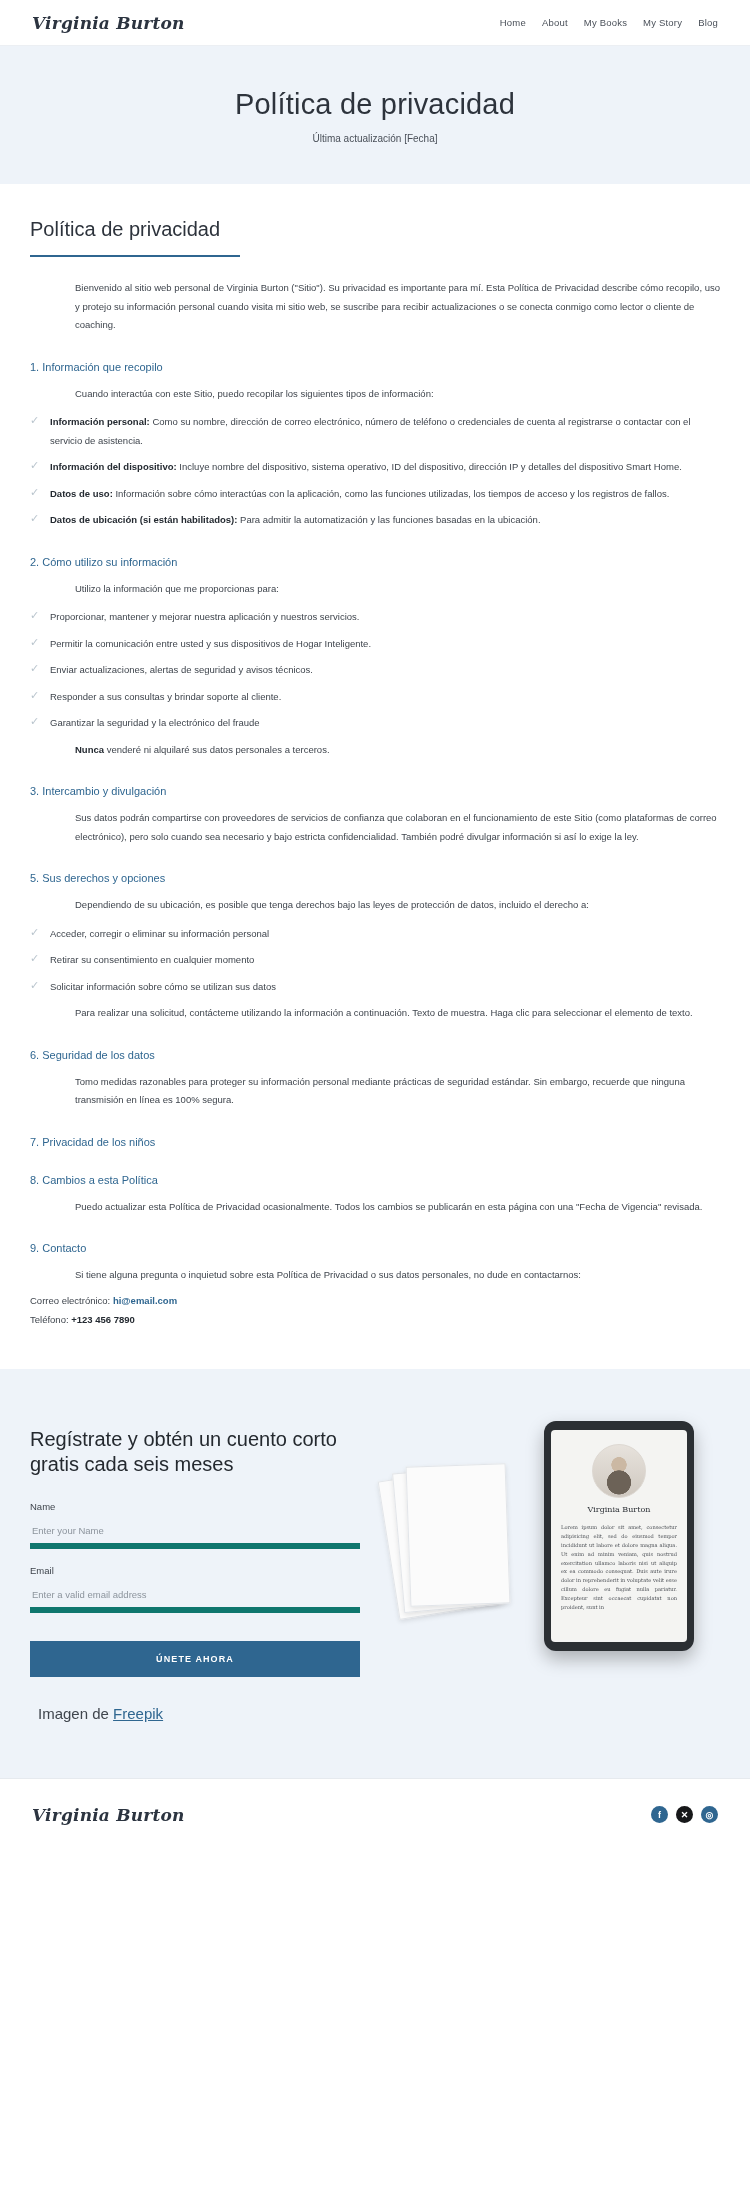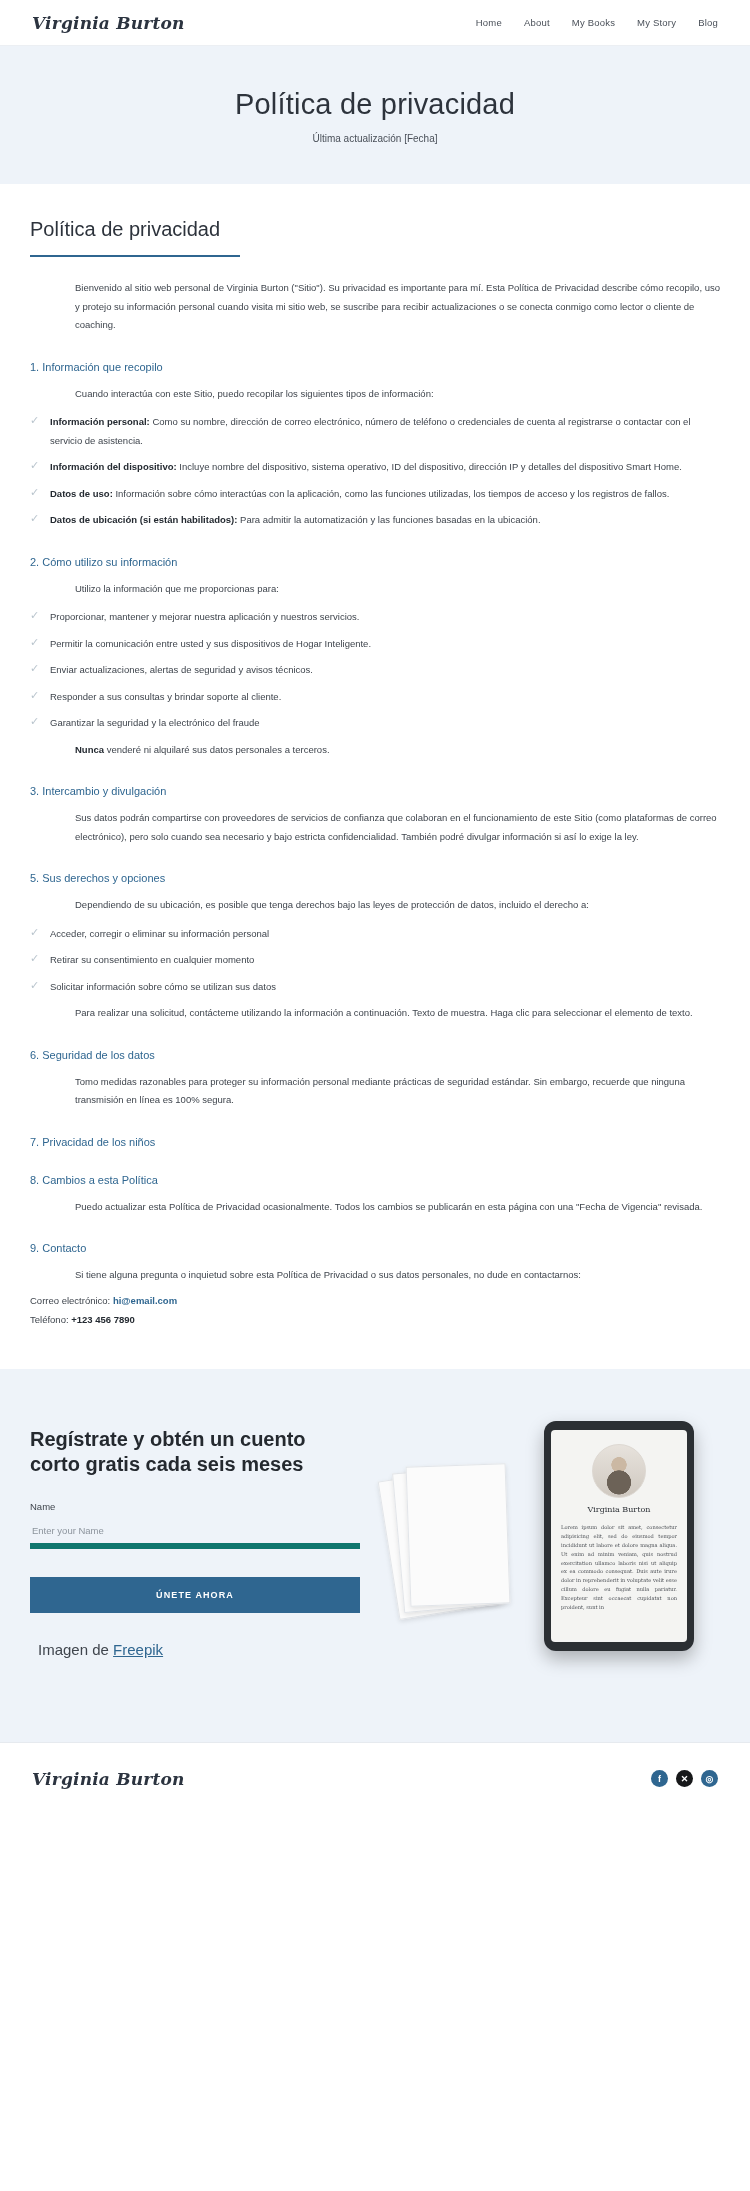--- a/index.html
+++ b/index.html
@@ -24,21 +24,21 @@
   .brand {
     font-family: "DejaVu Serif", serif;
     font-style: italic;
     font-weight: bold;
     font-size: 17px;
     color: #2c3440;
     letter-spacing: .2px;
   }
   .nav {
     display: flex;
-    gap: 22px;
+    gap: 16px;
     align-items: center;
   }
   .nav a {
     font-size: 9.5px;
     color: #4a5059;
     text-decoration: none;
     letter-spacing: .2px;
   }
 
   
@@ -120,21 +120,21 @@
     padding: 52px 30px 56px;
     display: flex;
     gap: 20px;
     align-items: flex-start;
   }
   .cta-left { width: 330px; padding-top: 6px; }
   .cta h2 {
     font-size: 20px;
     line-height: 1.25;
     color: #24292f;
-    font-weight: bold;
+    font-weight: normal;
     margin-bottom: 24px;
   }
   .field { margin-bottom: 16px; }
   .field label {
     display: block;
     font-size: 9.5px;
     color: #3f454d;
     margin-bottom: 8px;
   }
   .field input {
@@ -332,20 +332,24 @@
 
 <div class="cta">
   <div class="cta-left">
     <h2>Regístrate y obtén un cuento corto gratis cada seis meses</h2>
 
     <div class="field">
       <label>Name</label>
       <input type="text" placeholder="Enter your Name" style="">
     </div>
 
+    <div class="field">
+      <label>Email</label>
+      <input type="email" placeholder="Enter a valid email address" style="">
+    </div>
 
     <button class="cta-btn">ÚNETE AHORA</button>
 
     <div class="credit"><span>Imagen de </span><a href="#">Freepik</a></div>
   </div>
 
   <div class="cta-right">
     <div class="papers">
         <i></i>
         <i></i>

